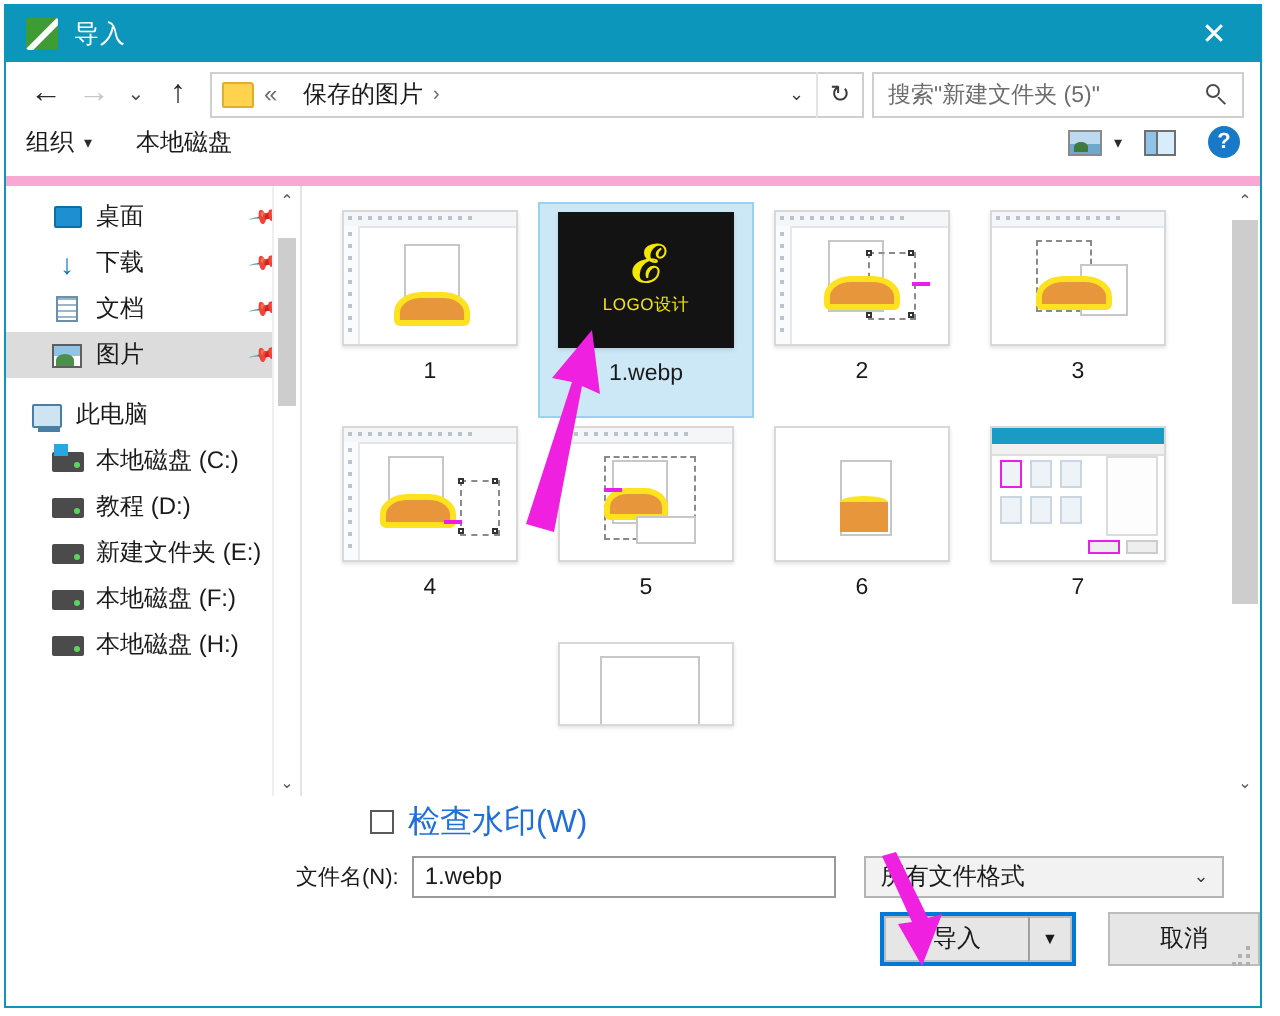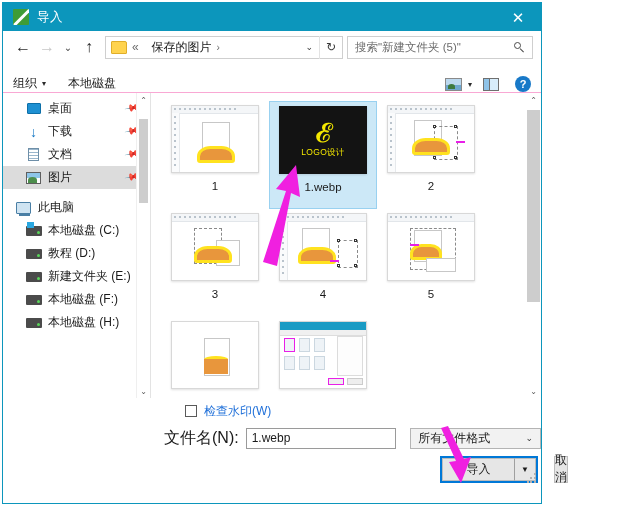--- a/index.html
+++ b/index.html
@@ -3,21 +3,21 @@
 <meta charset="utf-8">
 <style>
   html,body{margin:0;padding:0;}
   body{
     width:640px;height:508px;overflow:hidden;
     background:#ffffff;
     font-family:"Liberation Sans","DejaVu Sans",sans-serif;
     font-size:12px;color:#000;
   }
   .window{
-    position:absolute;left:2px;top:2px;width:540px;height:502px;
+    position:absolute;left:2px;top:2px;width:629px;height:502px;
     border:1px solid #0c96bc;background:#fff;box-sizing:border-box;
   }
   
   .titlebar{
     height:28px;background:#0c96bc;display:flex;align-items:center;
     position:relative;
   }
   .app-icon{
     width:16px;height:16px;margin-left:10px;background:#3f9c35;
     position:relative;overflow:hidden;border-radius:1px;flex:none;
@@ -76,22 +76,22 @@
   .search-icon:before{
     content:"";position:absolute;left:0;top:0;width:7px;height:7px;
     border:1.3px solid #4a4a4a;border-radius:50%;box-sizing:border-box;
   }
   .search-icon:after{
     content:"";position:absolute;left:6px;top:6px;width:5px;height:1.3px;
     background:#4a4a4a;transform:rotate(45deg);transform-origin:left center;
   }
   
   .toolbar{
-    height:30px;display:flex;align-items:flex-end;padding:0 10px;
-    border-bottom:1px solid #f9a8d4;box-sizing:border-box;
+    height:30px;display:flex;align-items:flex-start;padding:0 10px;
+    border-bottom:5px solid #f9a8d4;box-sizing:border-box;
   }
   .tb-item{font-size:12px;color:#1a1a1a;margin-right:22px;display:flex;align-items:center;}
   .tb-caret{font-size:8px;margin-left:5px;color:#2b2b2b;}
   .tb-right{margin-left:auto;display:flex;align-items:center;}
   .view-icon{
     width:17px;height:13px;border:1px solid #8a8a8a;box-sizing:border-box;
     background:linear-gradient(#bcd9ef 0 55%,#6fa8cf 55% 100%);
     position:relative;overflow:hidden;
   }
   .view-icon:after{
@@ -200,23 +200,23 @@
   .mini-dlg .ic{width:9px;height:12px;background:#eef3f7;border:1px solid #cbd7e0;}
   .mini-dlg .ic.hl{border:1px solid #e81fe8;}
   .mini-dlg .rp{position:absolute;right:3px;top:14px;width:24px;bottom:12px;border:1px solid #dcdcdc;background:#fdfdfd;}
   .mini-dlg .bbar{position:absolute;left:3px;right:3px;bottom:3px;display:flex;gap:3px;justify-content:flex-end;}
   .mini-dlg .bt{width:14px;height:5px;background:#eee;border:1px solid #ccc;}
   .mini-dlg .bt.hl{border-color:#e81fe8;}
   
   .bottom{position:relative;padding-left:12px;box-sizing:border-box;}
   .chkrow{display:flex;align-items:center;height:26px;padding-left:170px;}
   .chkbox{width:12px;height:12px;border:1px solid #5a5a5a;background:#fff;box-sizing:border-box;margin-right:7px;flex:none;}
-  .chklbl{font-size:12px;color:#1e6fd9;}
+  .chklbl{font-size:16px;color:#1e6fd9;}
   .fnrow{display:flex;align-items:center;height:28px;padding-left:133px;}
-  .fnlbl{font-size:16px;color:#1a1a1a;margin-right:7px;white-space:nowrap;margin-left:16px;}
+  .fnlbl{font-size:11px;color:#1a1a1a;margin-right:7px;white-space:nowrap;}
   .fnfield{
     width:212px;height:21px;border:1px solid #9a9a9a;background:#fff;box-sizing:border-box;
     display:flex;align-items:center;padding-left:5px;font-size:12px;color:#1a1a1a;
   }
   .filter{
     margin-left:14px;width:180px;height:21px;border:1px solid #b4b4b4;background:#f2f2f2;
     box-sizing:border-box;display:flex;align-items:center;padding:0 7px;font-size:12px;color:#1a1a1a;
   }
   .filter .fc{margin-left:auto;font-size:9px;color:#3a3a3a;}
   .btnrow{display:flex;align-items:center;height:34px;padding-left:425px;}

